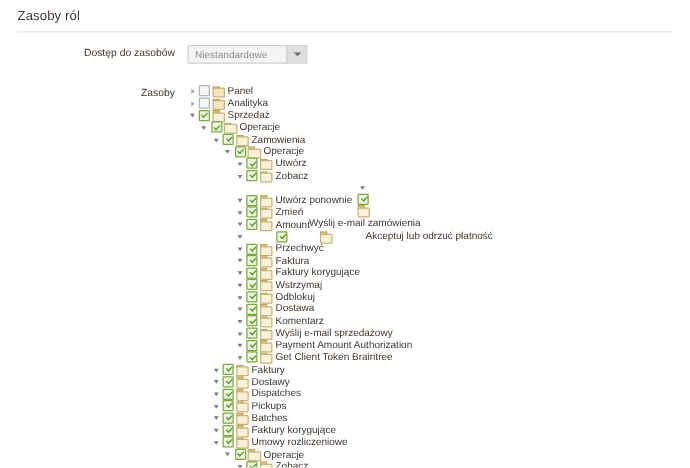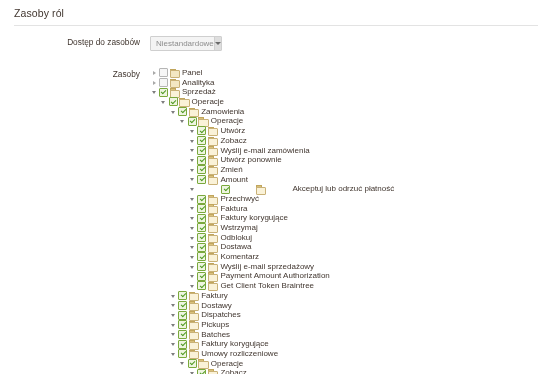--- a/index.html
+++ b/index.html
@@ -64,21 +64,21 @@
     box-sizing: border-box;
     font-size: 8.3px;
     color: #41362f;
     line-height: 12px;
     white-space: nowrap;
   }
 
   
   .select-wrap {
     position: relative;
-    width: 72px;
+    width: 96px;
     height: 15px;
     border: 1px solid #cfcfcf;
     background: #f4f4f4;
     box-sizing: border-box;
     display: flex;
     align-items: center;
     border-radius: 1px;
   }
   .select-value {
     font-size: 8px;
@@ -306,21 +306,21 @@
           <span class="toggle">
             <span class="arrow-expanded"></span>
           </span>
           <span class="cbox checked"></span>
           <span class="folder open">
             <span class="tab"></span>
             <span class="body"></span>
           </span>
           <span class="node-label">Zobacz</span>
         </div>
-        <div class="tree-node" style="padding-left: 38.4px;">
+        <div class="tree-node" style="padding-left: 38.4px; flex-direction: column;">
           <span class="toggle">
             <span class="arrow-expanded"></span>
           </span>
           <span class="cbox checked"></span>
           <span class="folder open">
             <span class="tab"></span>
             <span class="body"></span>
           </span>
           <span class="node-label">Wyślij e-mail zamówienia</span>
         </div>

